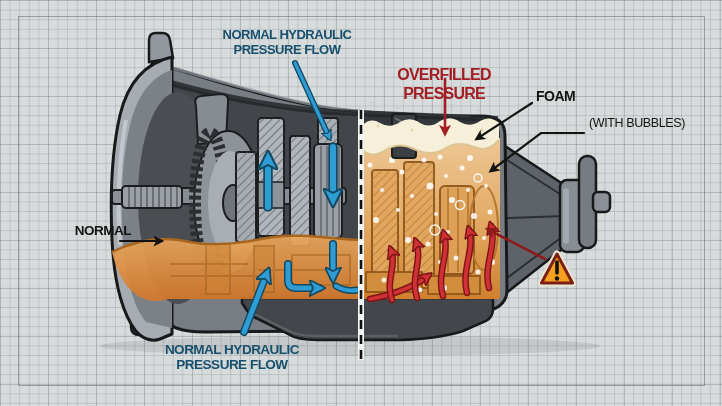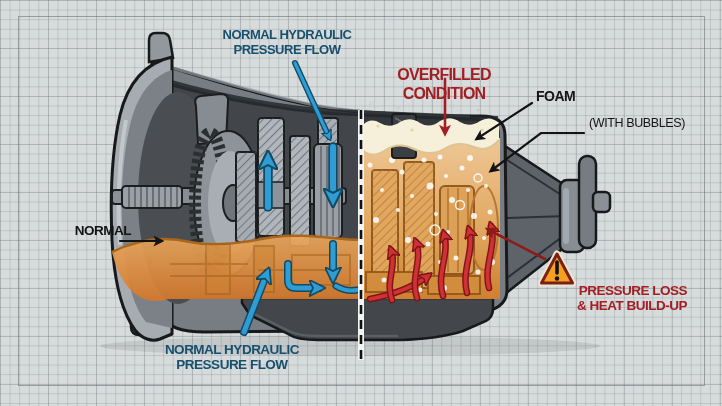--- a/index.html
+++ b/index.html
@@ -294,32 +294,28 @@
       <circle cy="8.5" r="2.2" fill="#111111"></circle>
     </g>
   </svg>
 
   <div class="lbl c-blue" id="lbl-top">
     <div>NORMAL HYDRAULIC</div>
     <div>PRESSURE FLOW</div>
   </div>
   <div class="lbl c-red" id="lbl-overfilled">
     <div>OVERFILLED</div>
-    <div>CONDITION</div>
+    <div>PRESSURE</div>
   </div>
   <div class="lbl c-black" id="lbl-foam">
     <div>FOAM</div>
   </div>
   <div class="lbl c-black" id="lbl-aerated">
     <div class="sub">(WITH BUBBLES)</div>
   </div>
   <div class="lbl c-black" id="lbl-level">
     <div>NORMAL</div>
-  </div>
-  <div class="lbl c-red" id="lbl-pressure">
-    <div>PRESSURE LOSS</div>
-    <div>&amp; HEAT BUILD-UP</div>
   </div>
   <div class="lbl c-blue" id="lbl-bottom">
     <div>NORMAL HYDRAULIC</div>
     <div>PRESSURE FLOW</div>
   </div>
 </div>
 
 </body></html>

